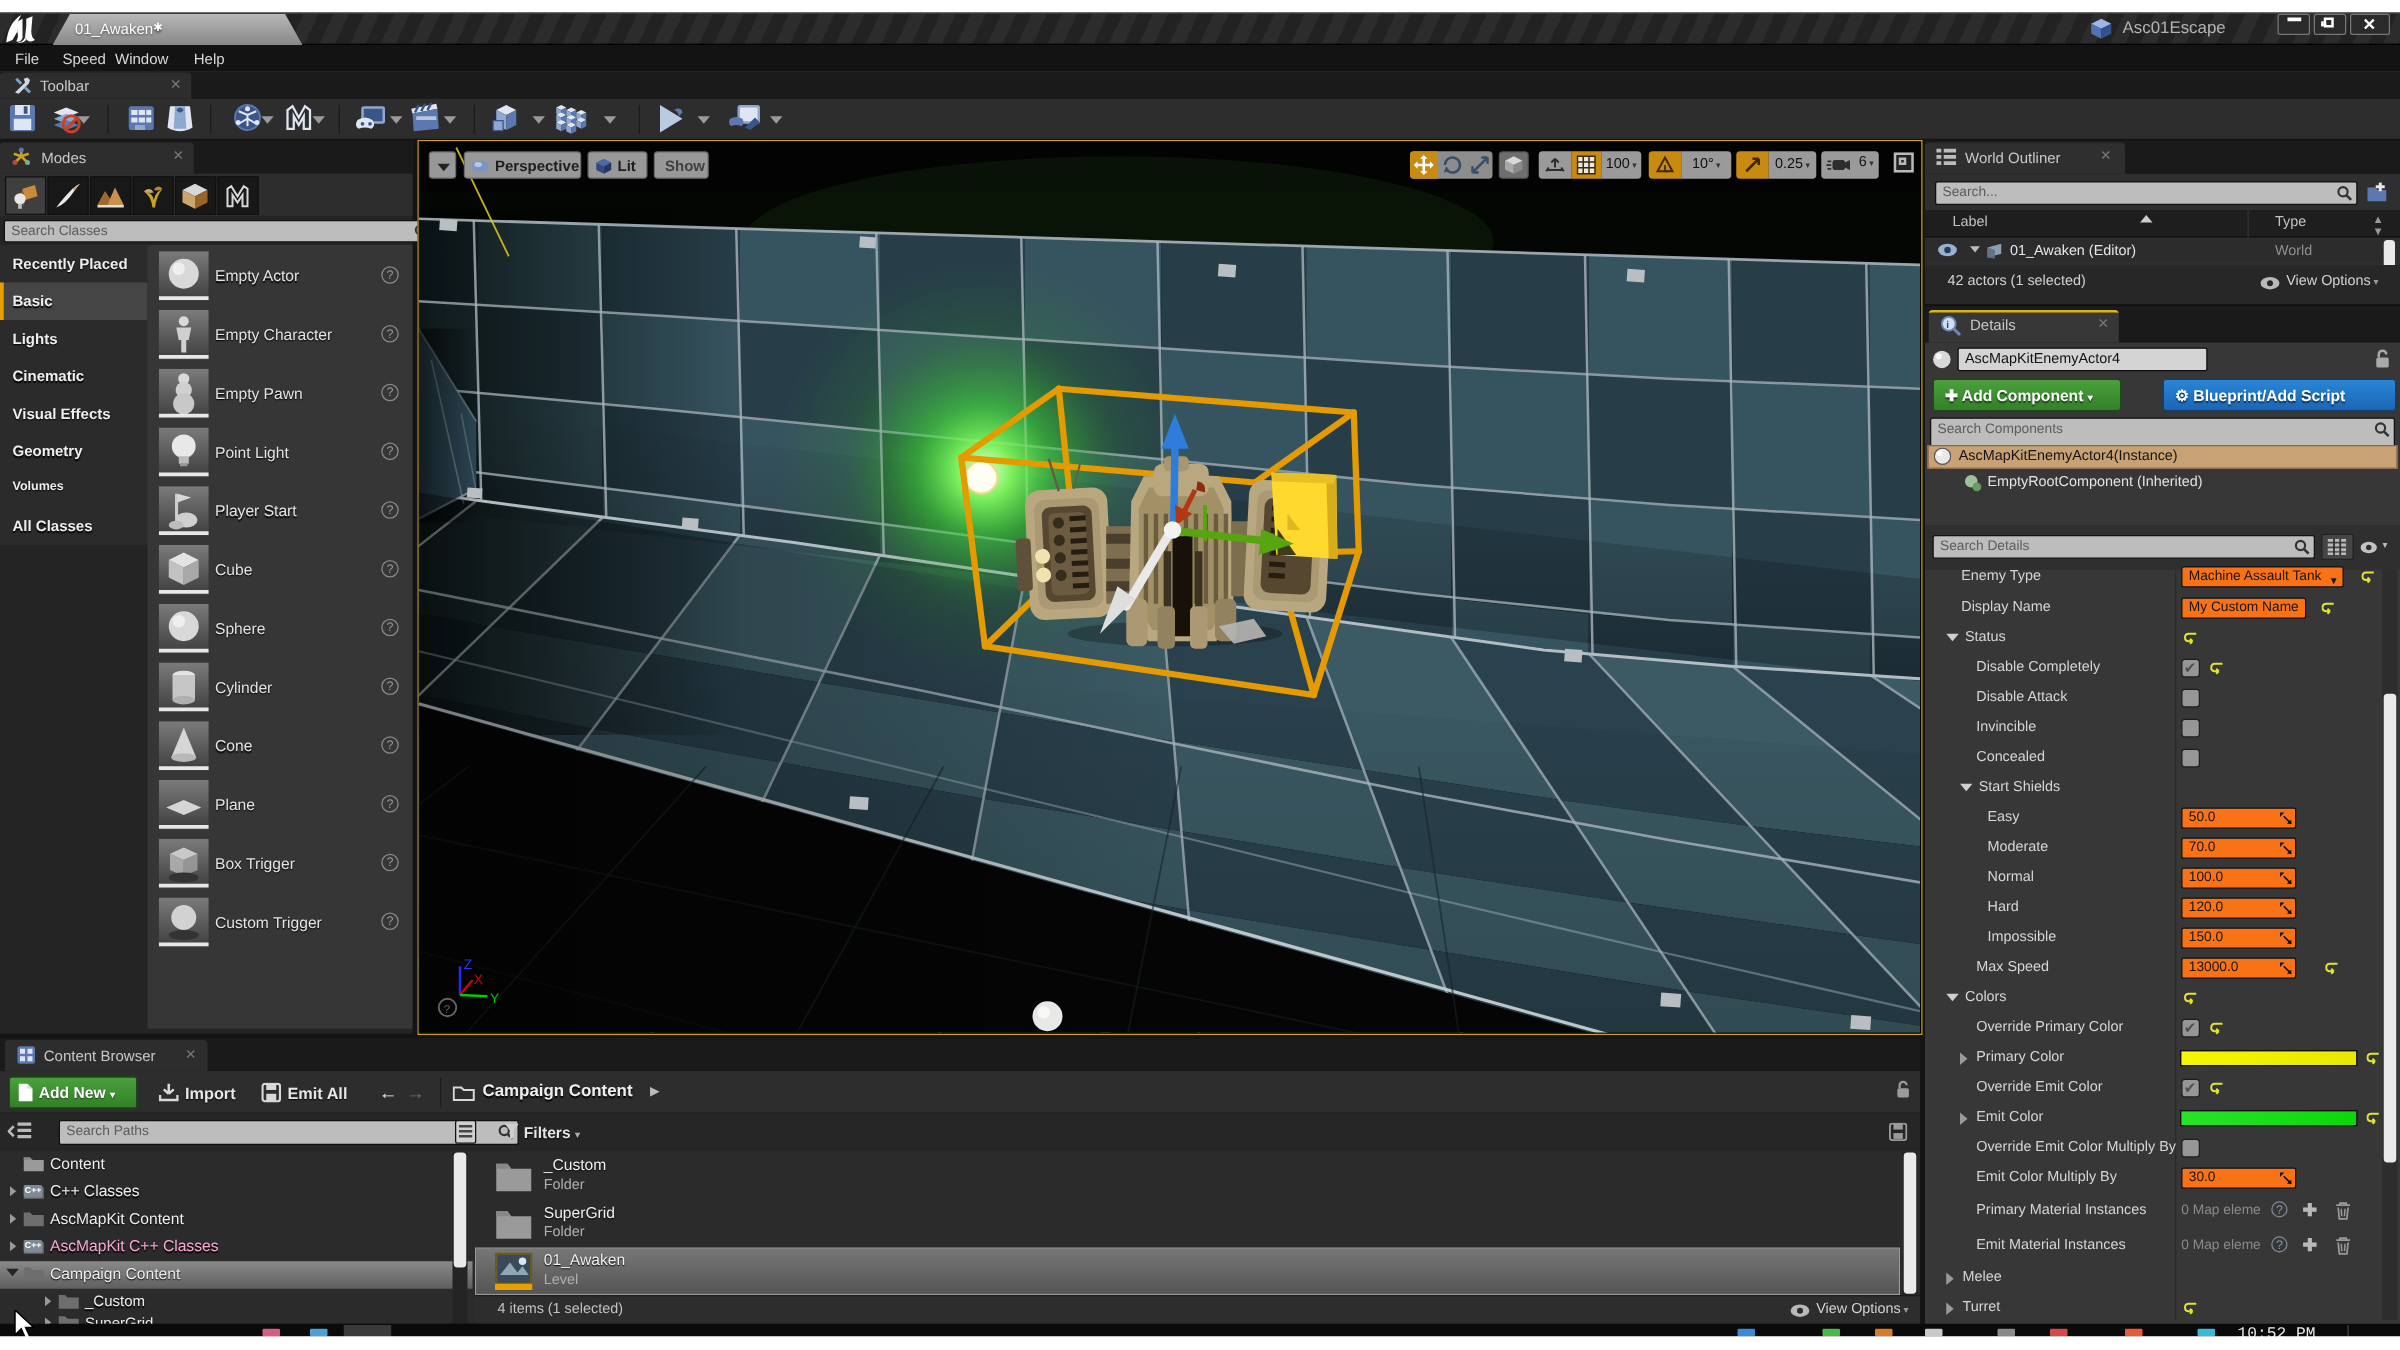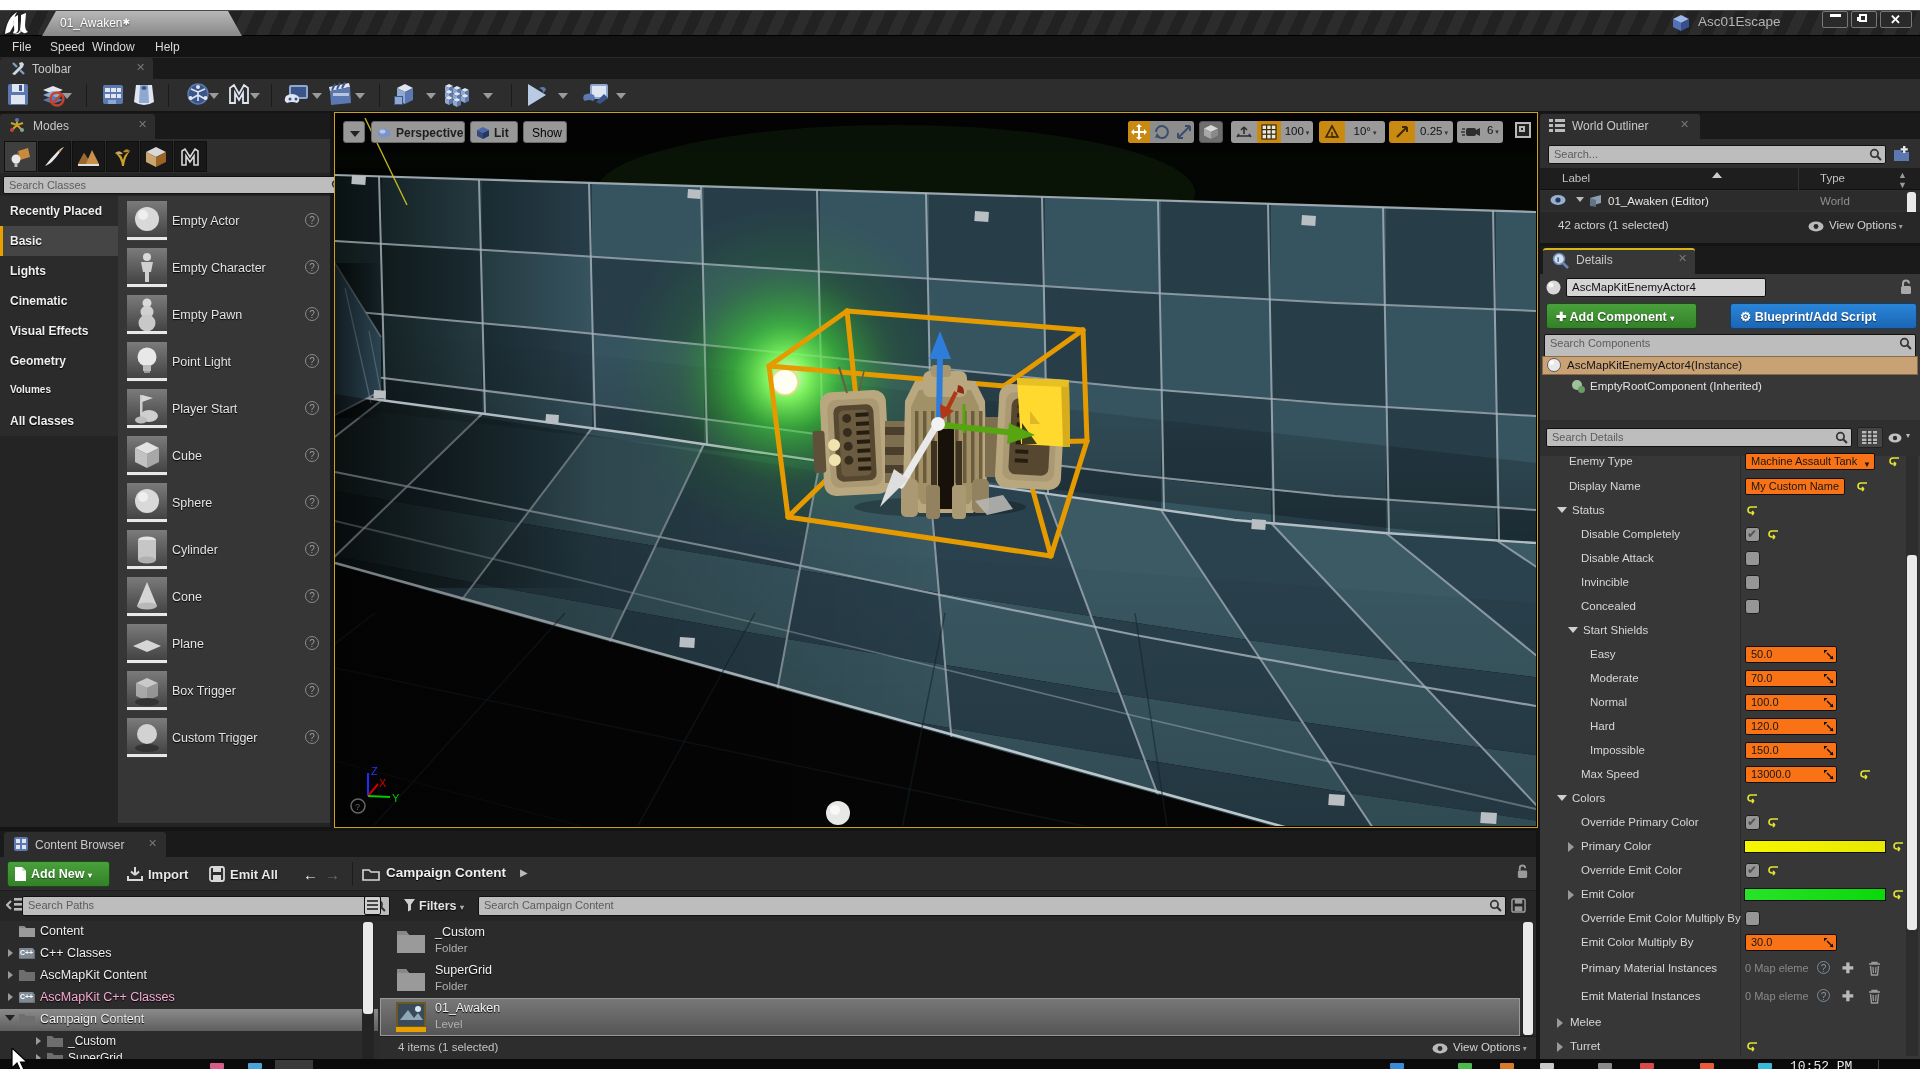--- a/index.html
+++ b/index.html
@@ -761,21 +761,21 @@
       </div>
 <div class="abs" style="left:135px;top:8px;width:48px;height:22px;background:#989898;border-radius:3px;border:1px solid #6a6a6a">
         <svg class="abs" style="left:5px;top:4px" width="14" height="14" viewBox="0 0 14 14">
           <path d="M7 1 L13 4 L7 7 L1 4 Z" fill="#4a68a8"></path>
           <path d="M1 4 L7 7 L7 13 L1 10 Z" fill="#32497e"></path>
           <path d="M13 4 L7 7 L7 13 L13 10 Z" fill="#243761"></path>
         </svg>
         <div class="abs" style="left:23px;top:4px;font-size:12px;font-weight:bold;color:#1e1e1e">Lit</div>
       </div>
 <div class="abs" style="left:188px;top:8px;width:44px;height:22px;background:#989898;border-radius:3px;border:1px solid #6a6a6a">
-        <div class="abs" style="left:8px;top:4px;font-size:12px;font-weight:normal;color:#000000">Show</div>
+        <div class="abs" style="left:8px;top:4px;font-size:12px;font-weight:bold;color:#404040">Show</div>
       </div>
 <div class="abs" style="left:793px;top:8px;width:66px;height:22px;background:#8d8d8d;border-radius:3px"></div>
 <div class="abs" style="left:793px;top:8px;width:22px;height:22px;background:#c98a12;border-radius:3px 0 0 3px"></div>
 <svg class="abs" style="left:796px;top:11px" width="16" height="16" viewBox="0 0 16 16">
         <path d="M8 0 L11 3 L5 3 Z M8 16 L5 13 L11 13 Z M0 8 L3 5 L3 11 Z M16 8 L13 11 L13 5 Z" fill="#fff"></path>
         <rect x="7" y="2" width="2" height="12" fill="#fff"></rect>
         <rect x="2" y="7" width="12" height="2" fill="#fff"></rect>
       </svg>
 <svg class="abs" style="left:819px;top:11px" width="16" height="16" viewBox="0 0 16 16">
         <path d="M2 8 a6 6 0 1 1 2 4.5" fill="none" stroke="#3a4e6b" stroke-width="2"></path>
@@ -1117,44 +1117,38 @@
     </svg>
 <div class="abs" style="left:0;top:891px;width:1536px;height:30px;background:#262626"></div>
 <svg class="abs" style="left:6px;top:897px" width="20 " height="17" viewBox="0 0 20 17">
       <g fill="#b9b9b9">
         <rect x="8" y="1" width="11" height="2.6"></rect>
         <rect x="8" y="6" width="11" height="2.6"></rect>
         <rect x="8" y="11" width="11" height="2.6"></rect>
       </g>
       <path d="M5 4 L1 8 L5 12" stroke="#b9b9b9" stroke-width="2" fill="none"></path>
     </svg>
-<div class="inp" style="left:22px;top:896px;width:368px;height:20px">Search Paths<span class="mag">
+<div class="inp" style="left:47px;top:896px;width:368px;height:20px">Search Paths<span class="mag">
         <svg width="13" height="13" viewBox="0 0 12 12">
           <circle cx="5" cy="5" r="3.4" fill="none" stroke="#333" stroke-width="1.6"></circle>
           <line x1="7.6" y1="7.6" x2="11" y2="11" stroke="#333" stroke-width="1.9"></line>
         </svg>
       </span></div>
 <div class="abs" style="left:364px;top:896px;width:17px;height:19px;background:#cfcfcf;border:1px solid #111;border-radius:2px"></div>
 <svg class="abs" style="left:367px;top:900px" width="11" height="11" viewBox="0 0 11 11">
       <g fill="#444">
         <rect x="0" y="0" width="11" height="2"></rect>
         <rect x="0" y="4" width="11" height="2"></rect>
         <rect x="0" y="8" width="11" height="2"></rect>
       </g>
     </svg>
 <svg class="abs" style="left:403px;top:898px" width="13" height="14" viewBox="0 0 13 14">
       <path d="M1 1 L12 1 L8 6.5 L8 12 L5 13.5 L5 6.5 Z" fill="#cfcfcf"></path>
     </svg>
 <div class="abs" style="left:419px;top:899px;font-size:12.5px;font-weight:bold;color:#e4e4e4;text-shadow:0 1px 1px #000">Filters <span style="font-size:8px;color:#aaa">▾</span></div>
-<div class="inp" style="left:478px;top:896px;width:1028px;height:20px">Search Campaign Content<span class="mag">
-        <svg width="13" height="13" viewBox="0 0 12 12">
-          <circle cx="5" cy="5" r="3.4" fill="none" stroke="#333" stroke-width="1.6"></circle>
-          <line x1="7.6" y1="7.6" x2="11" y2="11" stroke="#333" stroke-width="1.9"></line>
-        </svg>
-      </span></div>
 <svg class="abs" style="left:1511px;top:898px" width="15" height="15" viewBox="0 0 16 16">
       <rect x="1" y="1" width="14" height="14" rx="2" fill="none" stroke="#9a9a9a" stroke-width="1.6"></rect>
       <rect x="4" y="1" width="8" height="5" fill="#9a9a9a"></rect>
       <rect x="4" y="9" width="8" height="5" fill="#9a9a9a"></rect>
     </svg>
 <div class="abs" style="left:0;top:921px;width:378px;height:138px;background:#2b2b2b"></div>
 <svg class="abs" style="left:18px;top:922px" width="18" height="17" viewBox="0 0 18 17">
       <path d="M1 4 L1 15 L17 15 L17 6 L8 6 L6 4 Z" fill="#9a9a9a"></path>
       <path d="M1 4 L6 4 L8 6 L1 6 Z" fill="#8a8a8a"></path>
     </svg>

